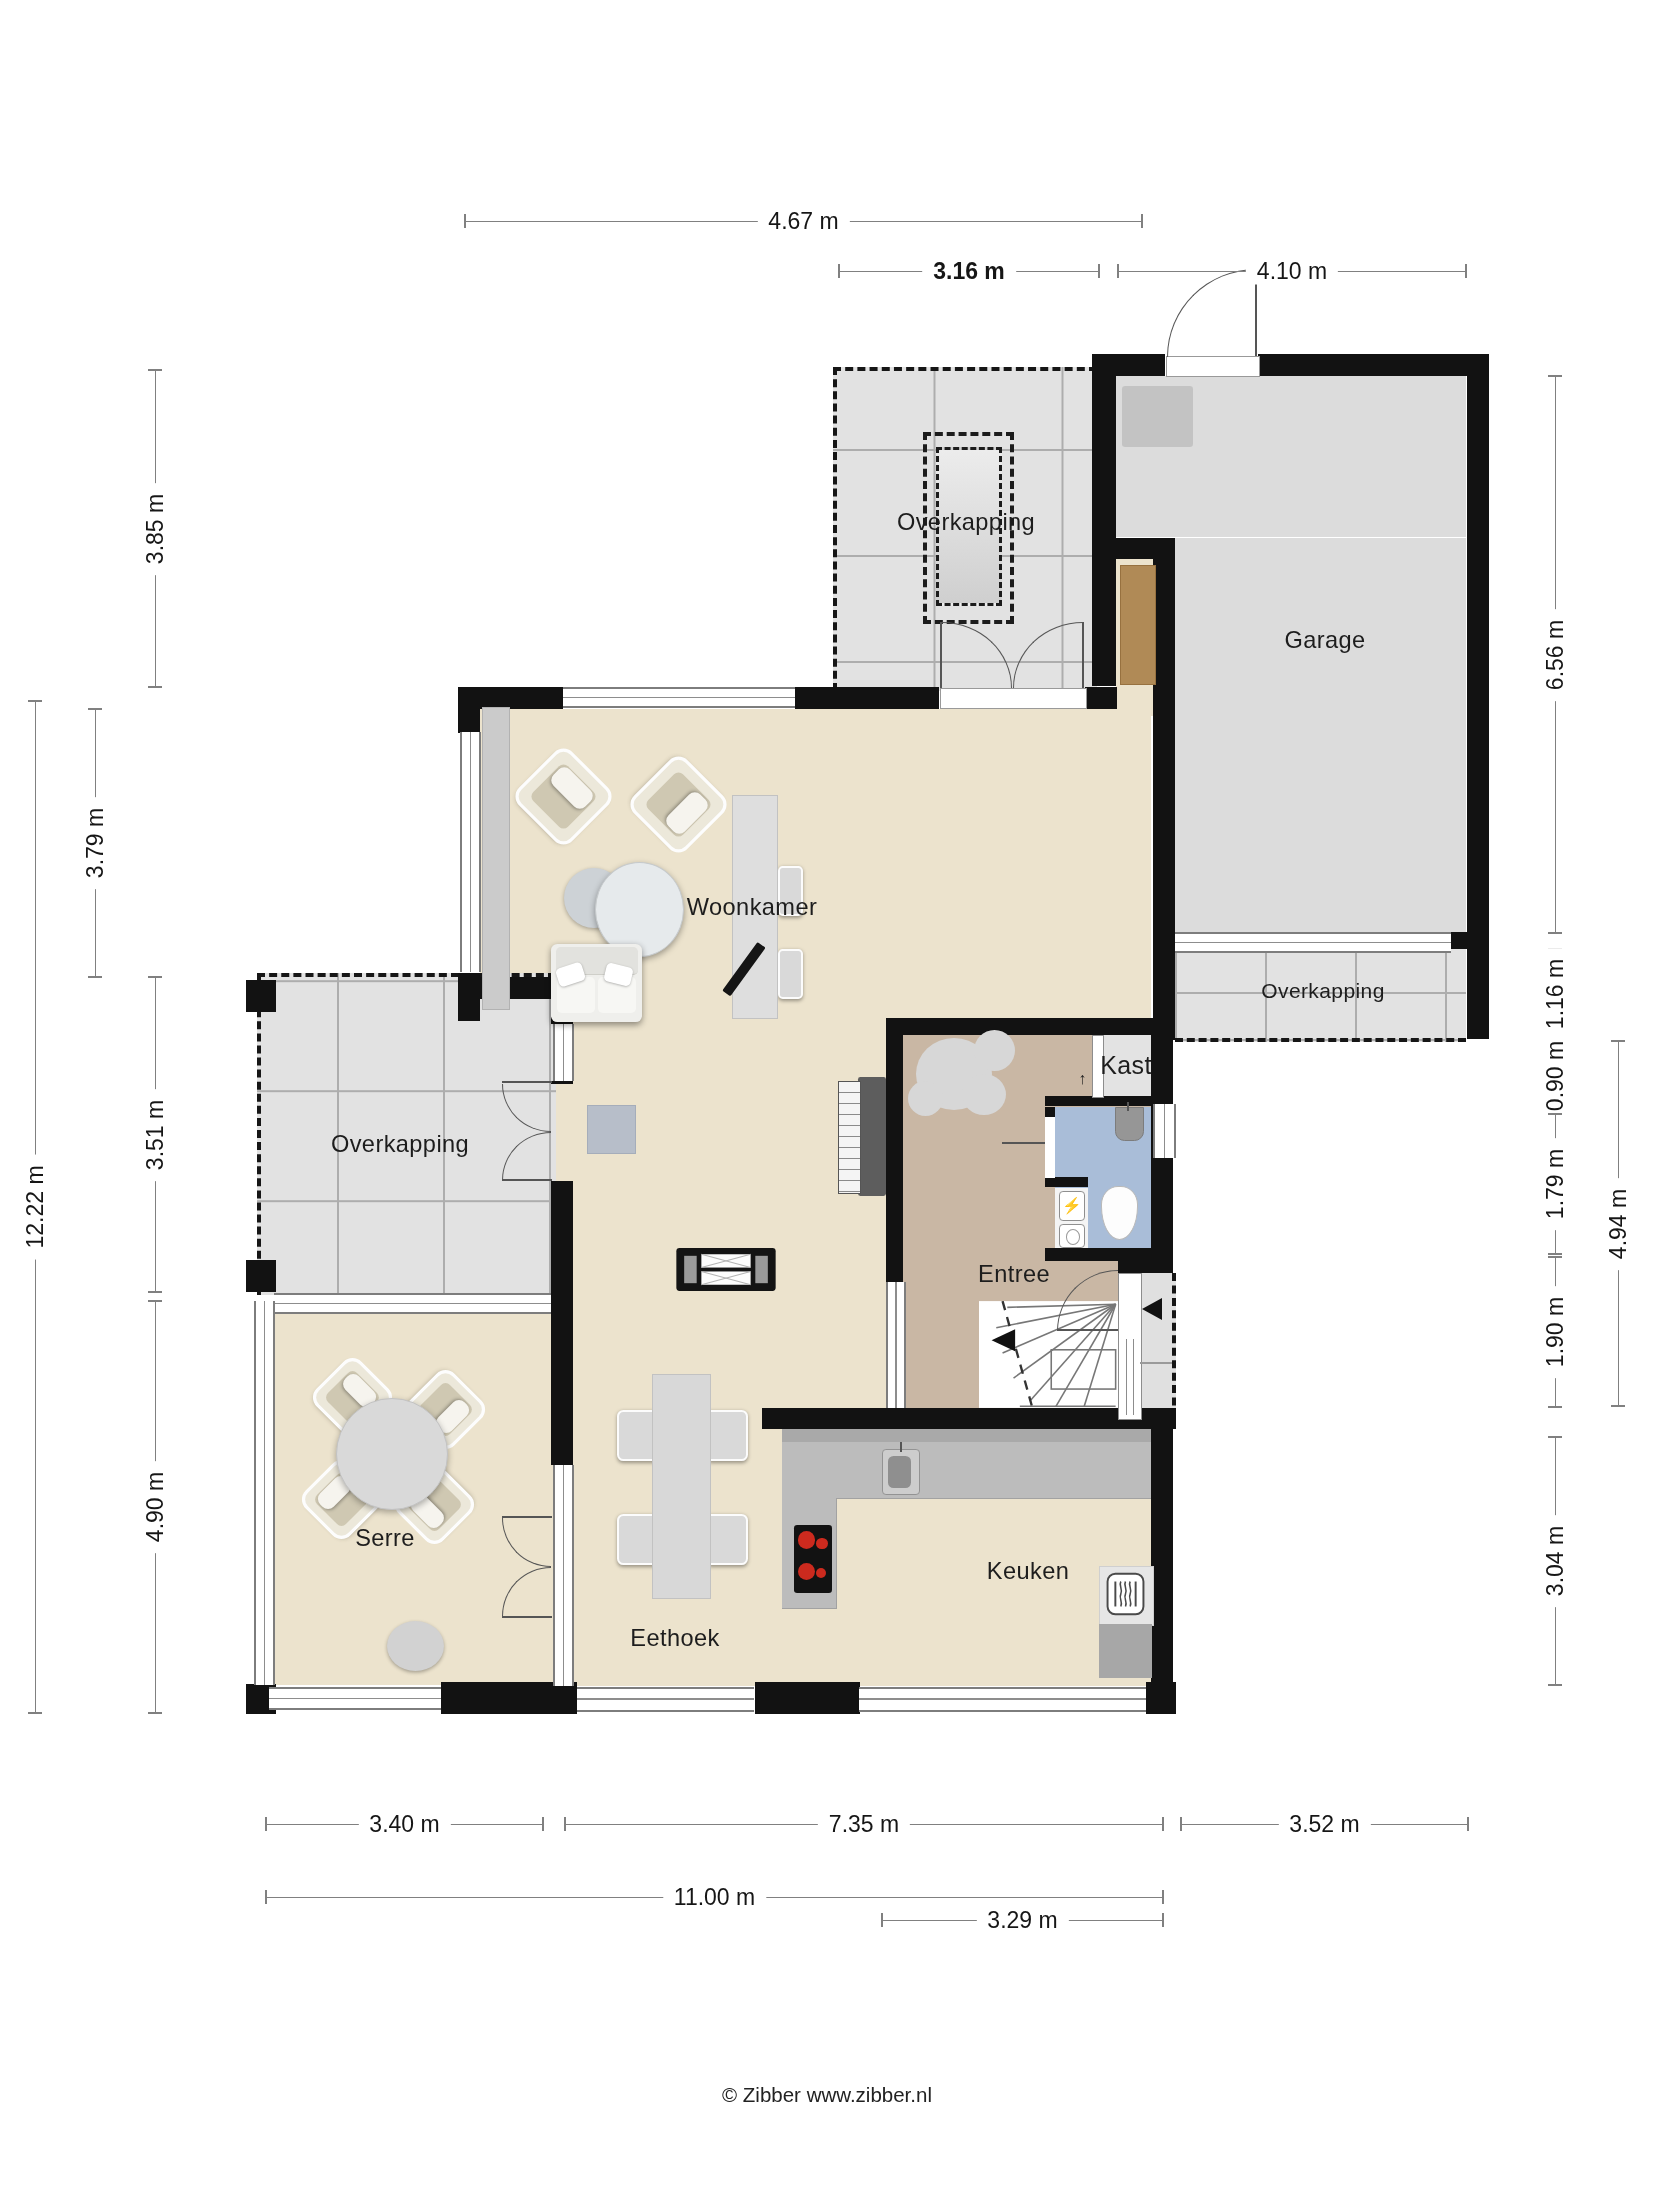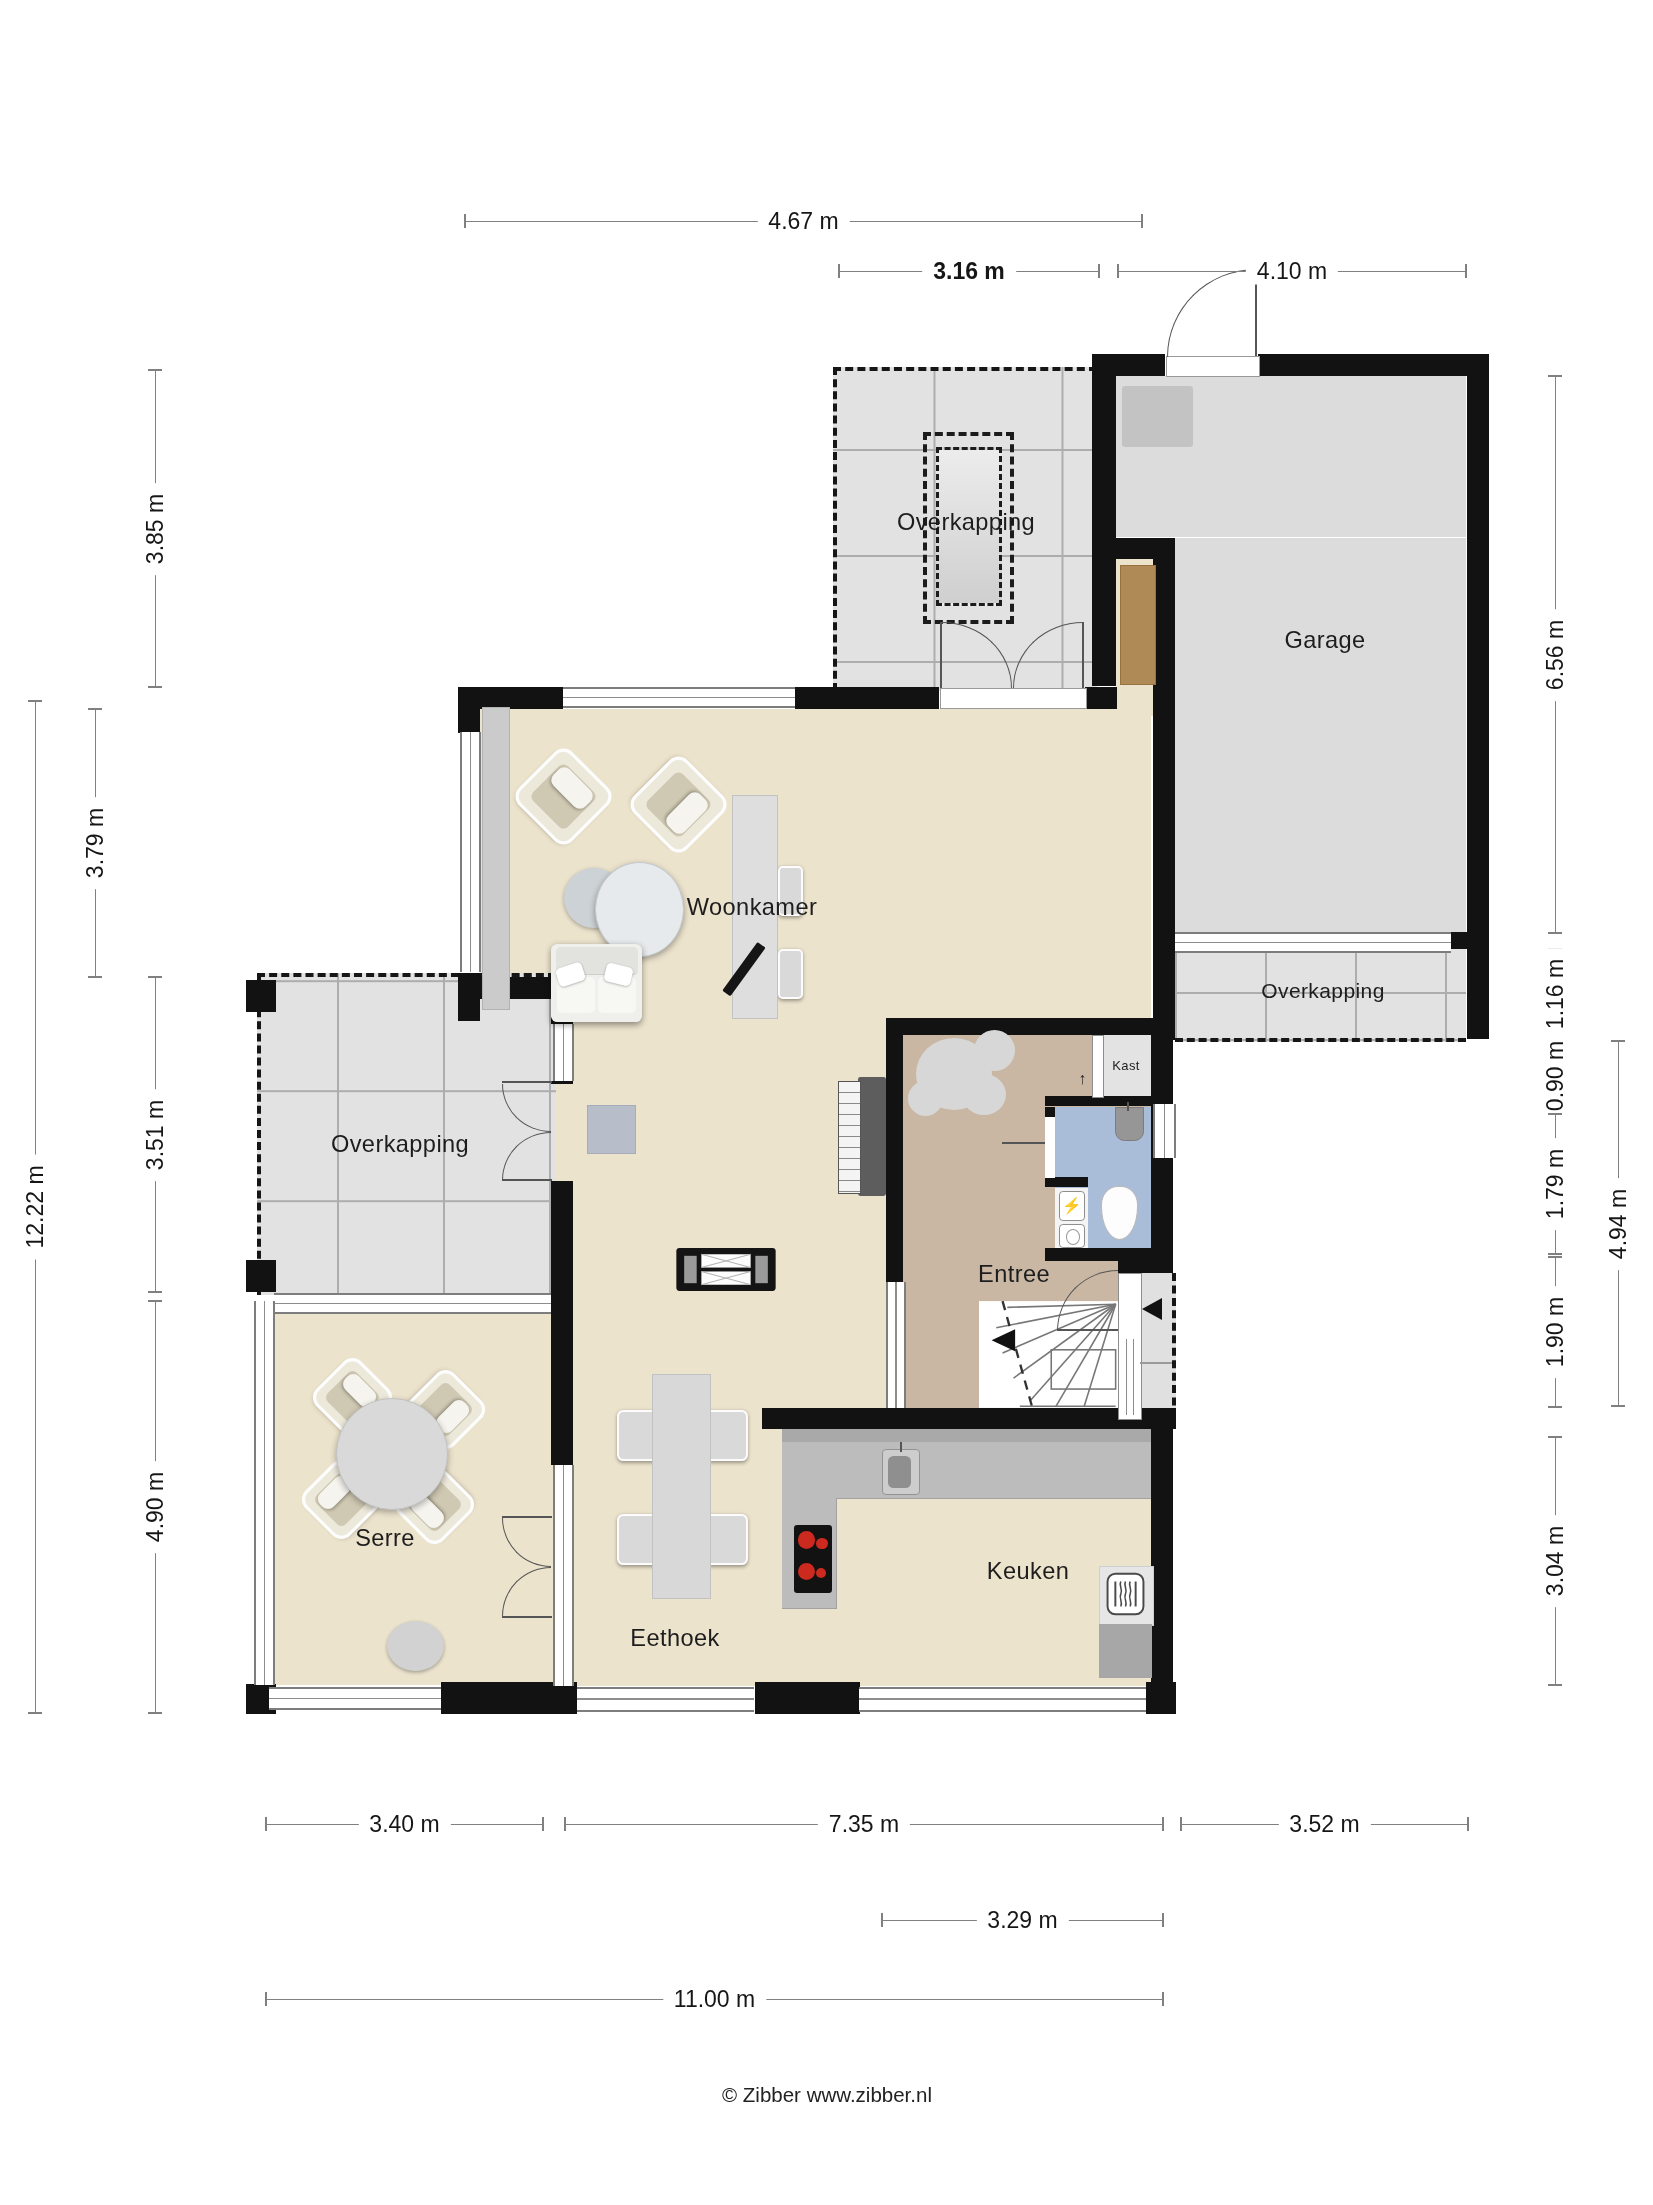--- a/index.html
+++ b/index.html
@@ -278,21 +278,21 @@
       <path d="M25,12 c-3,5 3,10 0,16 c-3,5 3,10 0,16"></path>
       <path d="M31,12 c-3,5 3,10 0,16 c-3,5 3,10 0,16"></path>
     </g>
   </svg>
   <div class="fur" style="left:1099px;top:1624px;width:53px;height:54px;background:#a7a7a7;"></div>
 
   <div class="lbl" style="left:966px;top:522px;">Overkapping</div>
   <div class="lbl" style="left:1325px;top:640px;">Garage</div>
   <div class="lbl" style="left:1323px;top:991px;font-size:21px;">Overkapping</div>
   <div class="lbl" style="left:752px;top:907px;">Woonkamer</div>
-  <div class="lbl" style="left:1126px;top:1065px;font-size:13px;">Kast</div>
+  <div class="lbl" style="left:1126px;top:1065px;font-size:25px;">Kast</div>
   <div class="lbl" style="left:400px;top:1144px;">Overkapping</div>
   <div class="lbl" style="left:1014px;top:1274px;">Entree</div>
   <div class="lbl" style="left:385px;top:1538px;">Serre</div>
   <div class="lbl" style="left:675px;top:1616px;margin-top:22px;">Eethoek</div>
   <div class="lbl" style="left:1028px;top:1571px;">Keuken</div>
 
   <div class="dim-h" style="left:465px;top:221px;width:677px;">
     <i class="l"></i>
       <i class="r"></i>
       <span>4.67 m</span>
@@ -383,21 +383,21 @@
   <div class="dim-h" style="left:1181px;top:1824px;width:287px;">
     <i class="l"></i>
       <i class="r"></i>
       <span>3.52 m</span>
     </div>
   <div class="dim-h" style="left:882px;top:1920px;width:281px;">
     <i class="l"></i>
       <i class="r"></i>
       <span>3.29 m</span>
     </div>
-  <div class="dim-h" style="left:266px;top:1999px;width:897px;">
+  <div class="dim-h" style="left:266px;top:1897px;width:897px;">
     <i class="l"></i>
       <i class="r"></i>
       <span>11.00 m</span>
     </div>
 
   <div class="footer" style="top:2083px;">© Zibber www.zibber.nl</div>
 
 </div>
 
 

